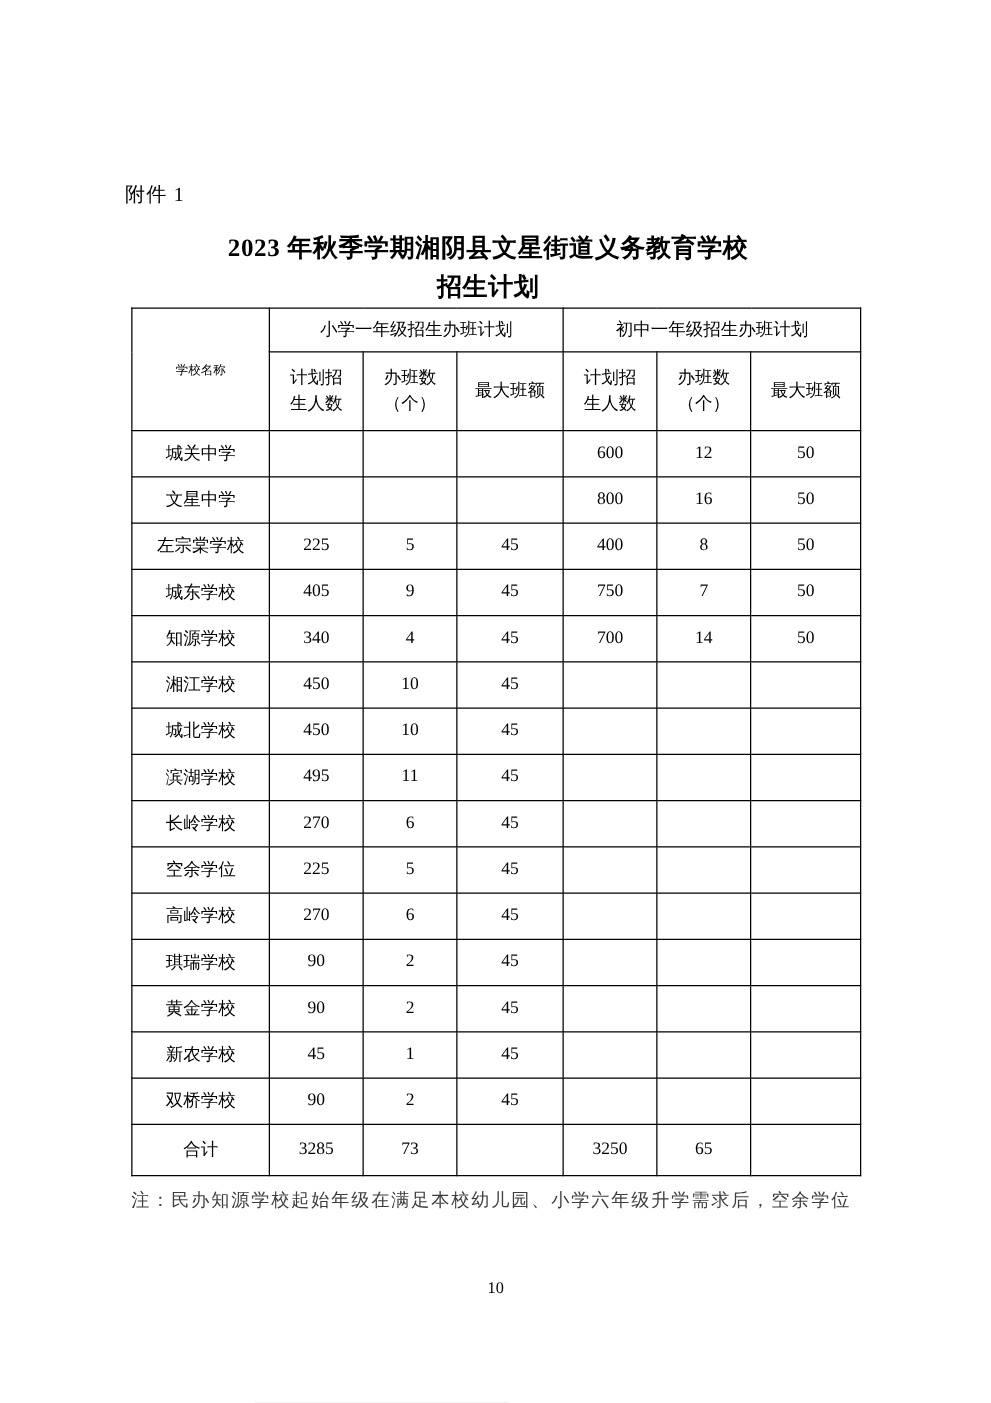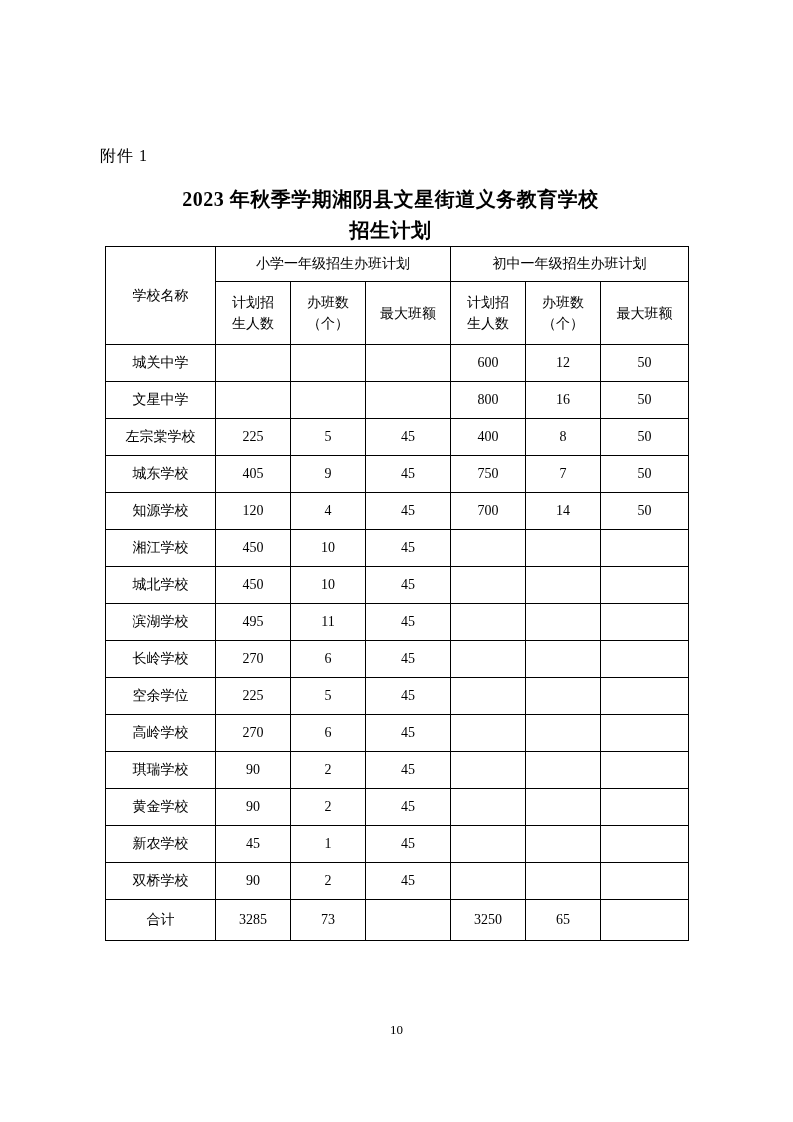--- a/index.html
+++ b/index.html
@@ -53,21 +53,21 @@
     vertical-align: middle;
     font-weight: normal;
     padding: 0;
     overflow: hidden;
   }
   th.group-header {
     height: 34px;
     font-size: 14px;
   }
   th.school-name-header {
-    font-size: 14px;
+    font-size: 10px;
   }
   th.subheader {
     height: 62px;
     white-space: pre-line;
     line-height: 21px;
     font-size: 14px;
   }
   tbody td {
     height: 36px;
     font-size: 14px;
@@ -170,21 +170,21 @@
           <td class="school-name">城东学校</td>
           <td>405</td>
           <td>9</td>
           <td>45</td>
           <td>750</td>
           <td>7</td>
           <td>50</td>
         </tr>
         <tr>
           <td class="school-name">知源学校</td>
-          <td>120</td>
+          <td>340</td>
           <td>4</td>
           <td>45</td>
           <td>700</td>
           <td>14</td>
           <td>50</td>
         </tr>
         <tr>
           <td class="school-name">湘江学校</td>
           <td>450</td>
           <td>10</td>
@@ -280,17 +280,18 @@
           <td>73</td>
           <td></td>
           <td>3250</td>
           <td>65</td>
           <td></td>
         </tr>
       </tbody>
   </table>
 
   <div class="note">
+    <div>注：民办知源学校起始年级在满足本校幼儿园、小学六年级升学需求后，空余学位</div>
   </div>
 
   <div class="page-number">10</div>
 
 </div>
 
 </body></html>

